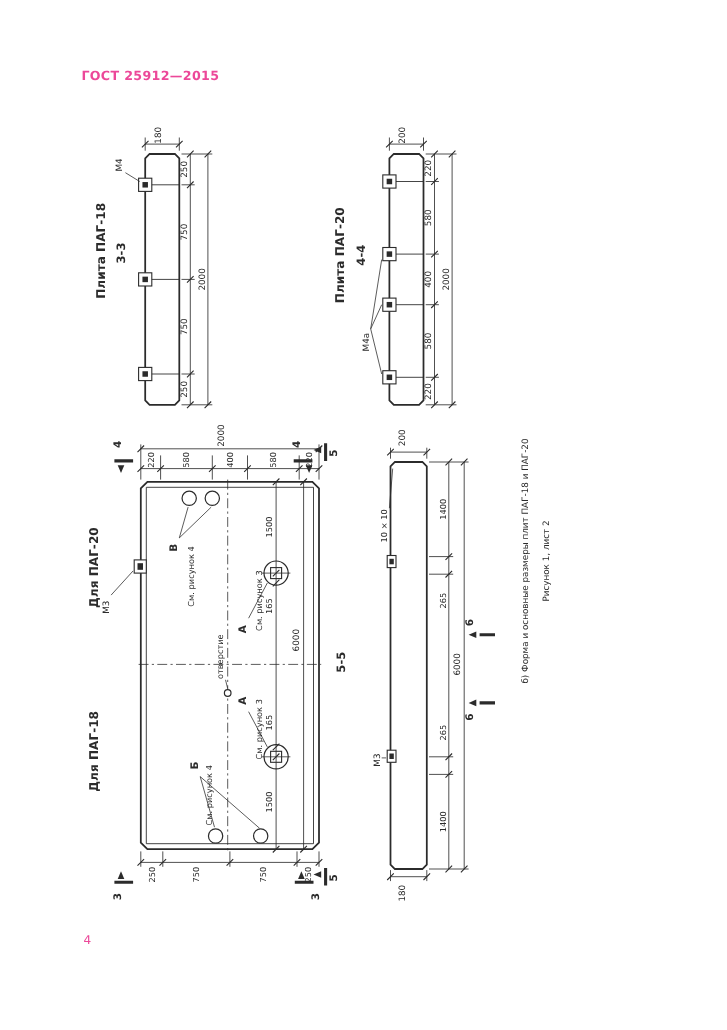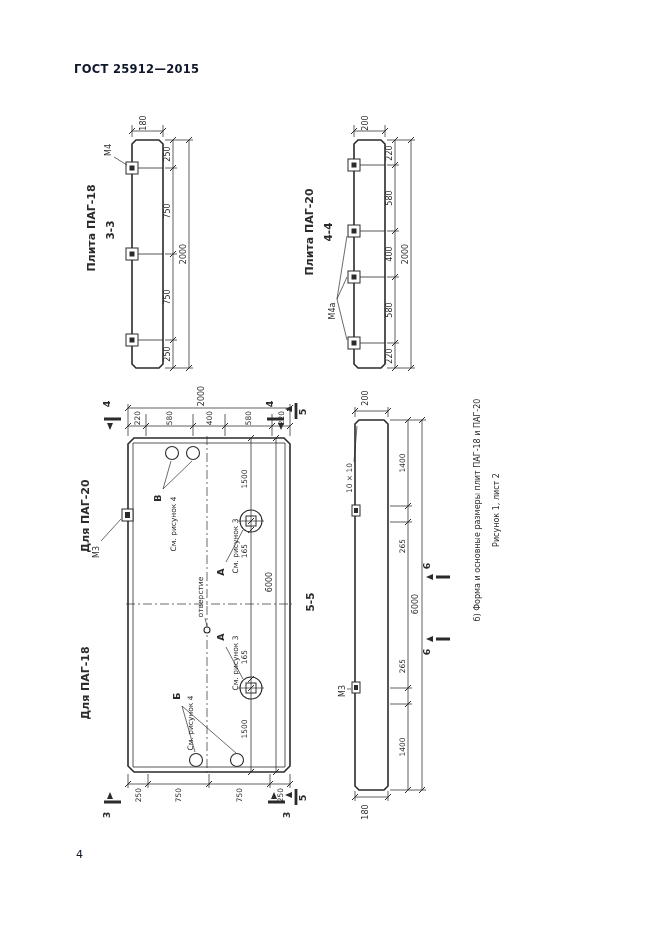--- a/index.html
+++ b/index.html
@@ -1,16 +1,16 @@
 <!DOCTYPE html>
 <html><head>
 <meta charset="utf-8">
 <style>
   html,body{margin:0;padding:0;background:#ffffff;}
-  .page{position:relative;width:661px;height:936px;background:#ffffff;font-family:"DejaVu Sans",sans-serif;color:#0f172a;overflow:hidden;}
+  .page{position:relative;width:661px;height:936px;background:#ffffff;font-family:"DejaVu Sans",sans-serif;color:#ec4899;overflow:hidden;}
   .hdr{position:absolute;left:74px;top:62px;font-size:11.5px;font-weight:bold;letter-spacing:.3px;}
   .pnum{position:absolute;left:76px;top:848px;font-size:11px;}
   svg{position:absolute;left:0;top:0;}
   svg text{fill:#2b2b2b;}
   .t7{font-size:7.5px;}
   .t8{font-size:8px;}
   .t9{font-size:9.5px;font-weight:bold;}
   .t10{font-size:10.5px;font-weight:bold;}
   .t11{font-size:11px;font-weight:bold;}
   .ol{stroke:#2b2b2b;stroke-width:1.6;fill:none;}

